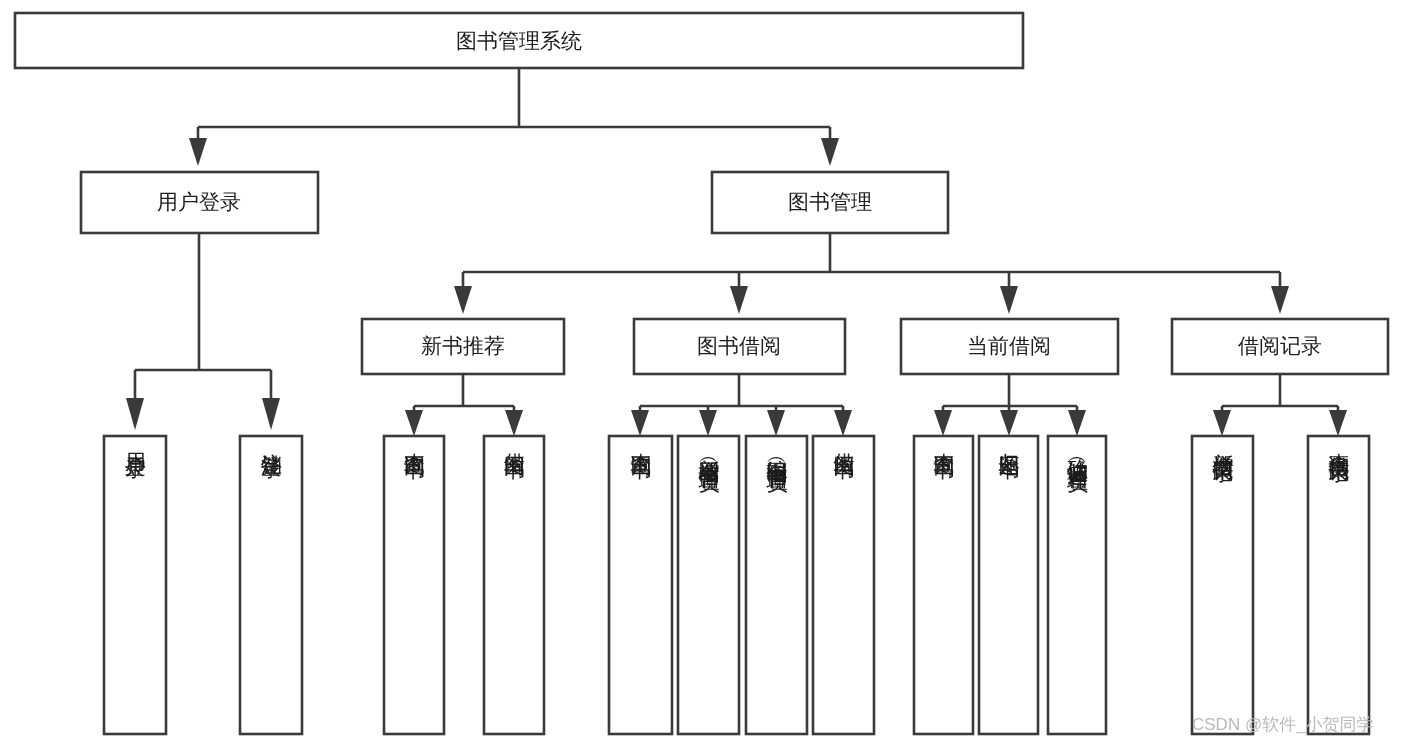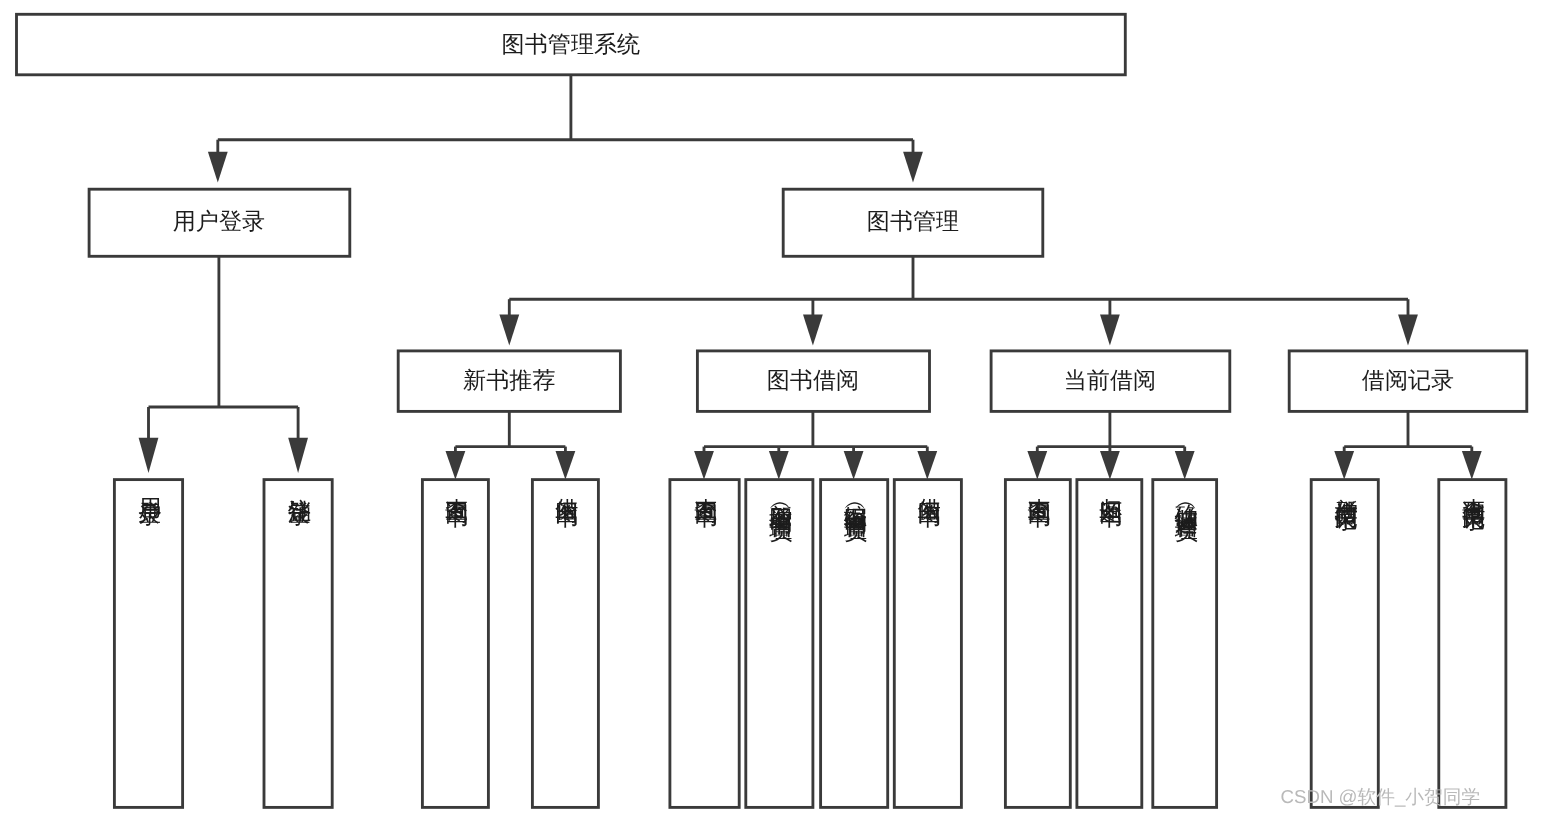--- a/index.html
+++ b/index.html
@@ -65,21 +65,21 @@
     user-select: none;
   }
   .leaf-wrap {
     position: absolute;
     display: flex;
     align-items: flex-start;
     justify-content: center;
   }
   .watermark {
     position: absolute;
-    left: 1164px;
+    left: 1192px;
     top: 713px;
     font-family: "Liberation Sans", "DejaVu Sans", sans-serif;
     font-size: 17px;
     color: #b9b9b9;
     white-space: nowrap;
     user-select: none;
   }
 </style>
 </head>
 <body>

